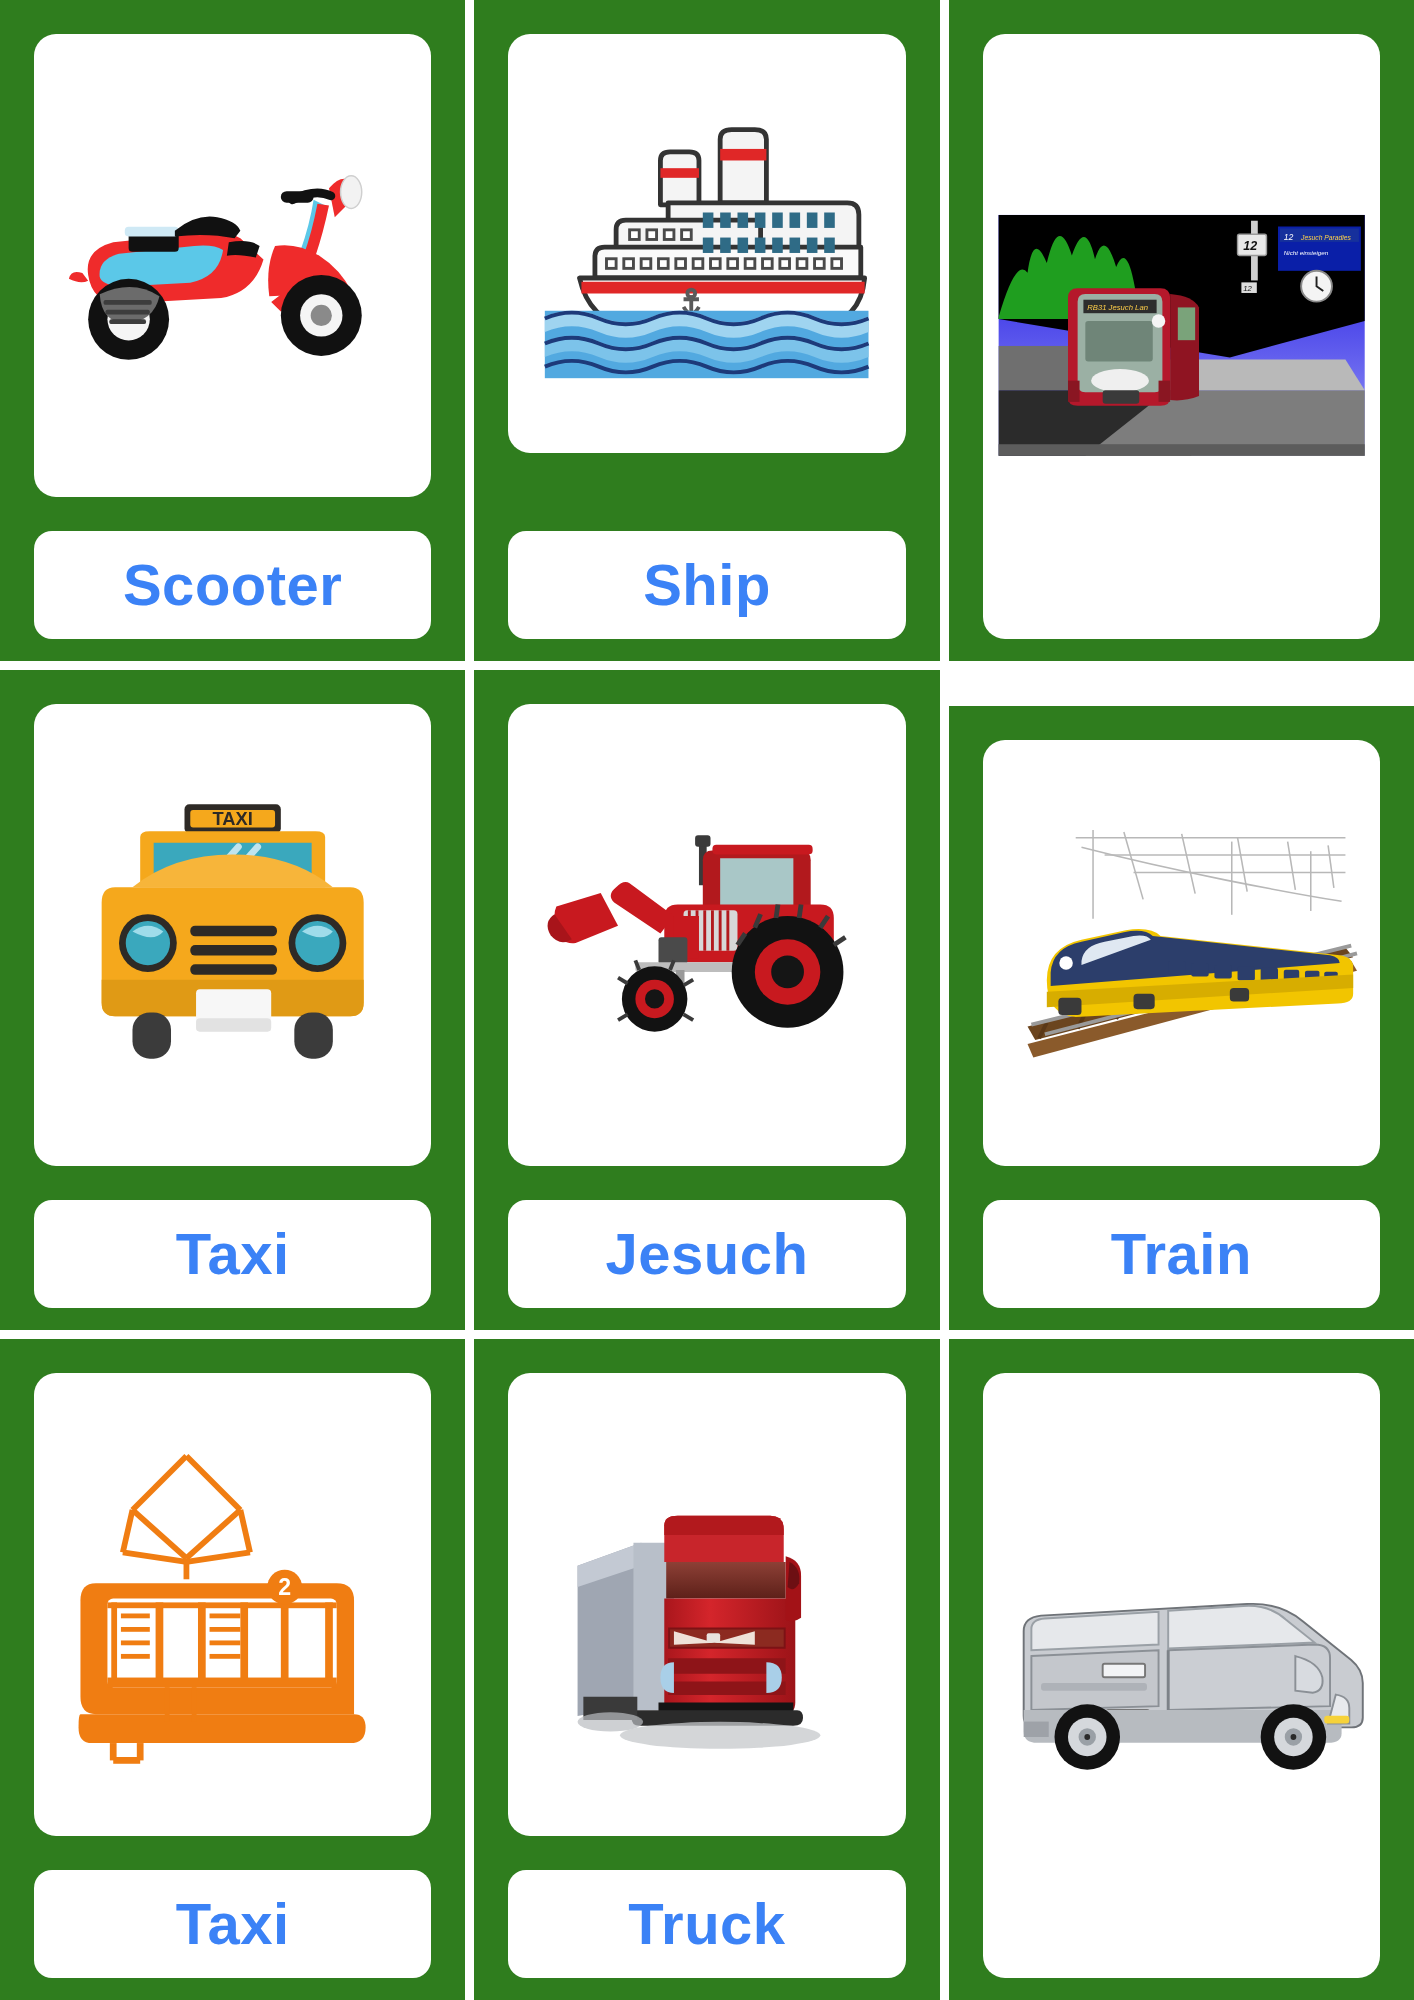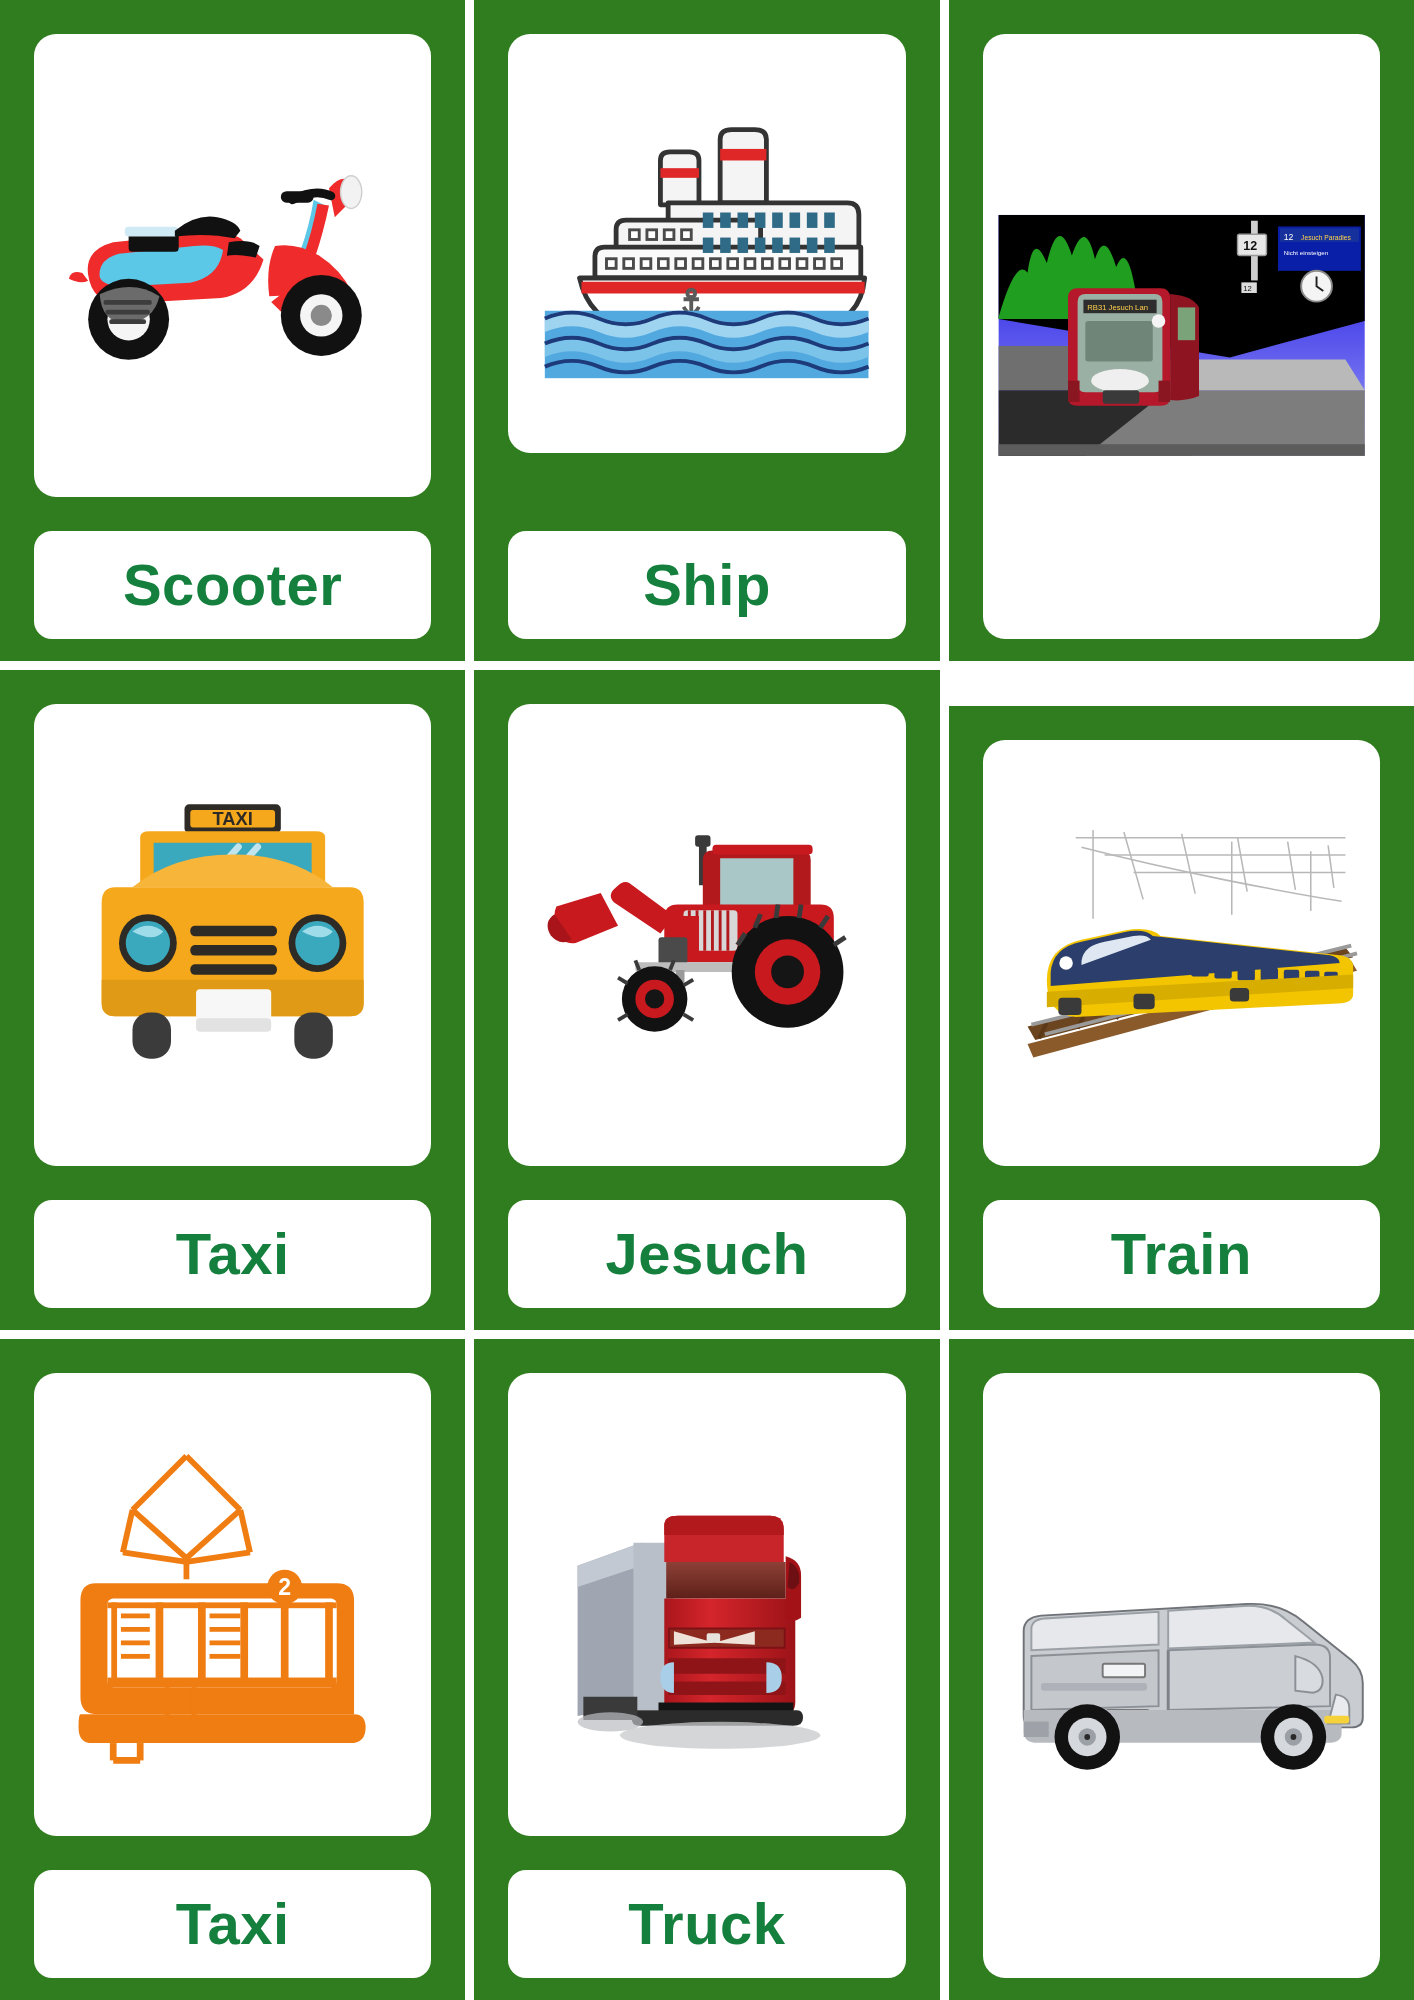--- a/index.html
+++ b/index.html
@@ -59,21 +59,21 @@
     align-items: center;
     justify-content: center;
     box-sizing: border-box;
     flex: 0 0 auto;
   }
 
   .card-label {
     font-family: "Liberation Sans", sans-serif;
     font-weight: bold;
     font-size: 58px;
-    color: #15803d;
+    color: #3b82f6;
     letter-spacing: 0.5px;
     line-height: 1;
     white-space: nowrap;
   }
 
   .art {
     width: 100%;
     height: 100%;
     display: block;
   }
@@ -187,21 +187,21 @@
             <path d="M32 288 q28 -12 56 0 q28 12 56 0 q28 -12 56 0 q28 12 56 0 q28 -12 56 0 q28 12 56 0"></path>
           </g>
         </g>
       </svg>
     </div>
     <div class="card-label-panel">
       <span class="card-label">Ship</span>
     </div>
   </div>
 
-  <div class="flashcard" style="background: rgb(47, 125, 30);">
+  <div class="flashcard" style="background: rgb(47, 125, 30); font-style: italic;">
     <div class="card-image-panel">
       <svg class="art" viewBox="0 0 400 280" preserveAspectRatio="xMidYMid meet">
         <defs>
           <linearGradient id="sky" x1="0" y1="1" x2="0" y2="0">
             <stop offset="0%" stop-color="#9a9cf7"></stop>
             <stop offset="100%" stop-color="#1208e0"></stop>
           </linearGradient>
         </defs>
         <rect x="0" y="0" width="400" height="280" fill="#ffffff"></rect>
         <rect x="10" y="14" width="380" height="250" fill="url(#sky)"></rect>

